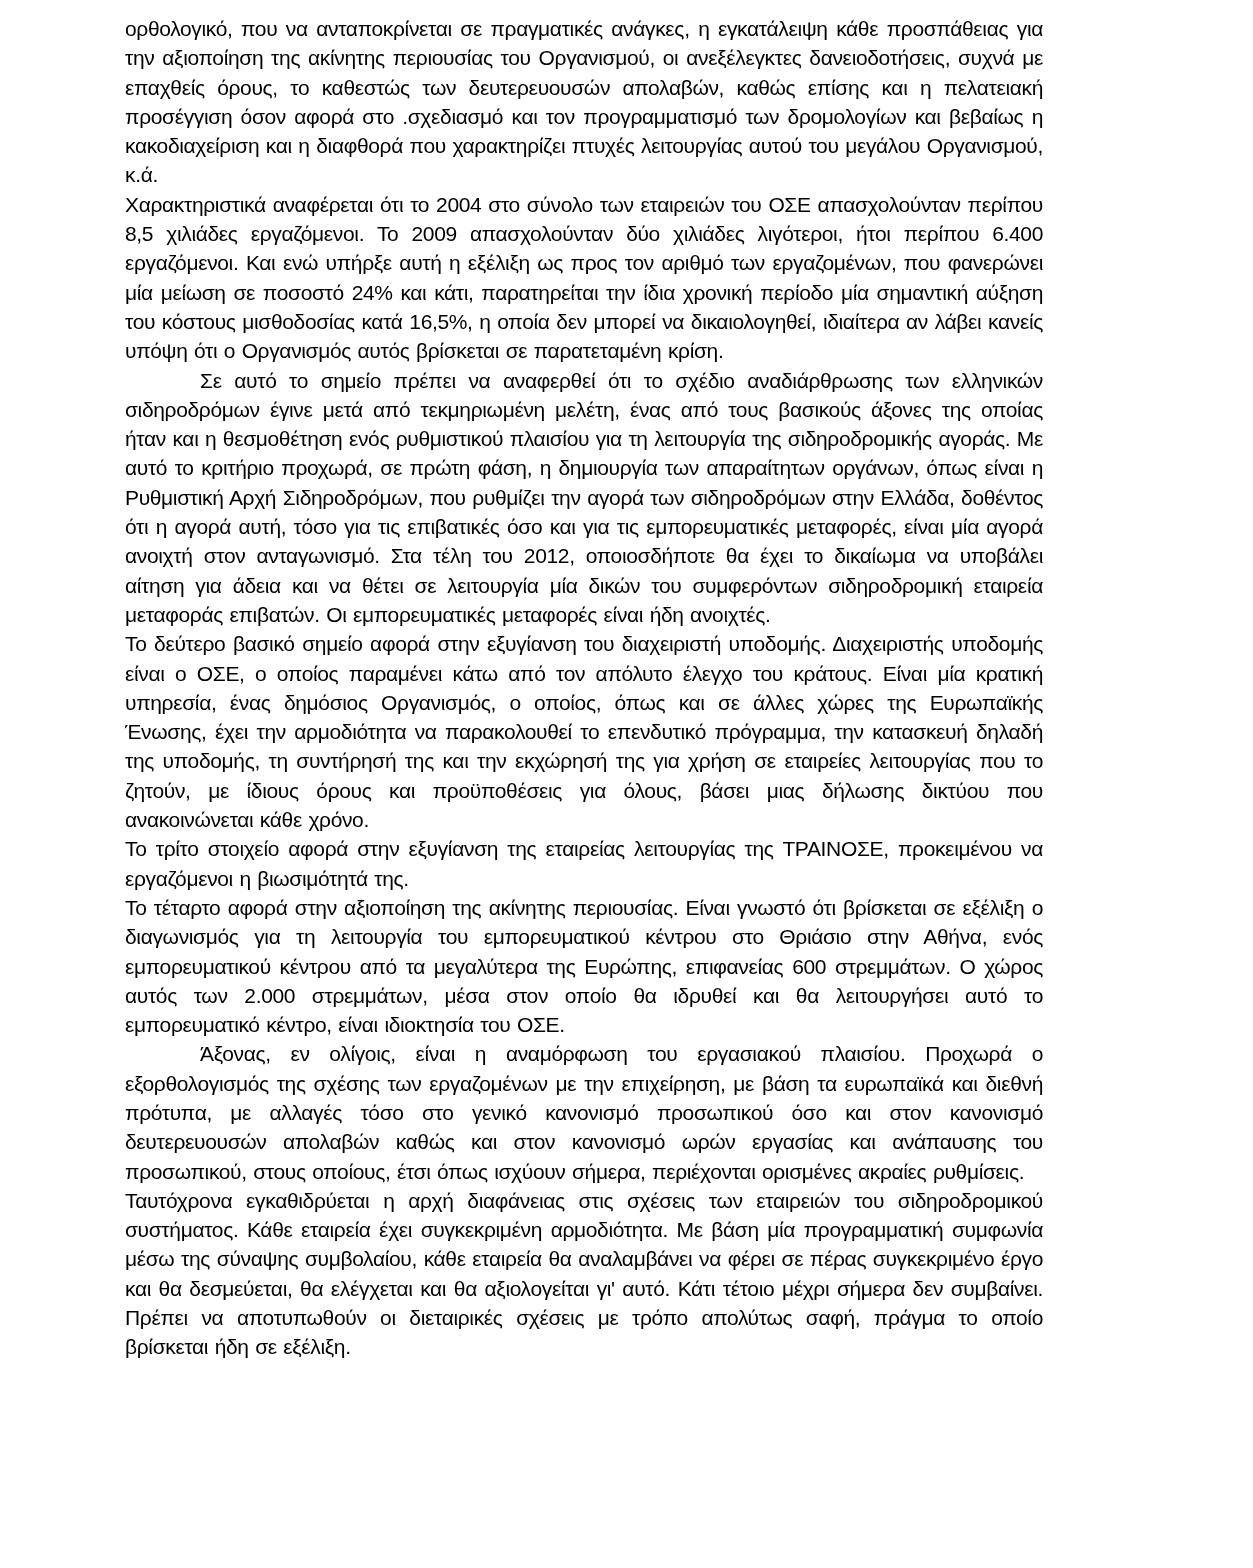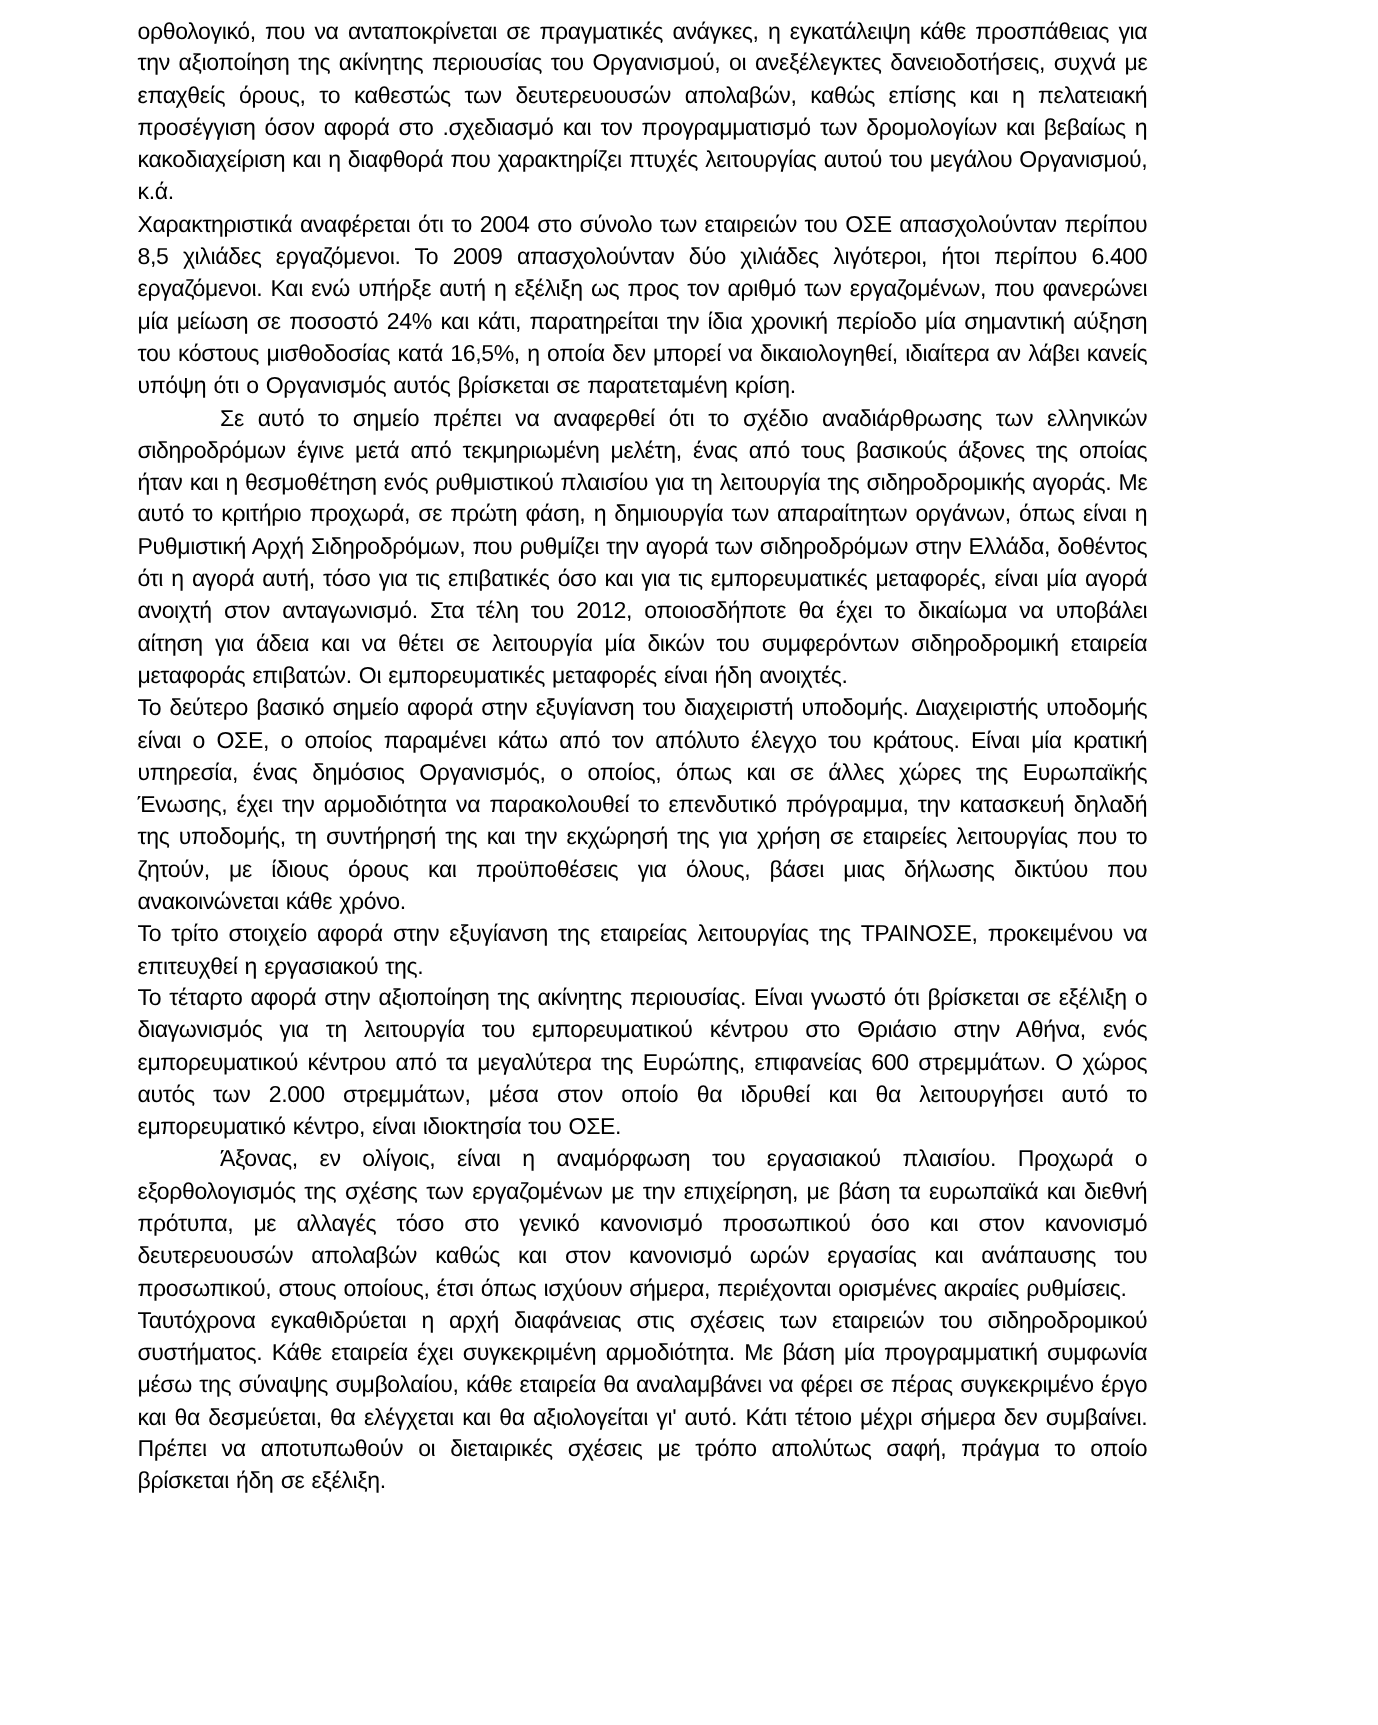--- a/index.html
+++ b/index.html
@@ -38,17 +38,17 @@
     }
   </style>
 </head>
 <body>
 
 <div class="page">
   <p class="para">ορθολογικό, που να ανταποκρίνεται σε πραγματικές ανάγκες, η εγκατάλειψη κάθε προσπάθειας για την αξιοποίηση της ακίνητης περιουσίας του Οργανισμού, οι ανεξέλεγκτες δανειοδοτήσεις, συχνά με επαχθείς όρους, το καθεστώς των δευτερευουσών απολαβών, καθώς επίσης και η πελατειακή προσέγγιση όσον αφορά στο .σχεδιασμό και τον προγραμματισμό των δρομολογίων και βεβαίως η κακοδιαχείριση και η διαφθορά που χαρακτηρίζει πτυχές λειτουργίας αυτού του μεγάλου Οργανισμού, κ.ά.</p>
   <p class="para">Χαρακτηριστικά αναφέρεται ότι το 2004 στο σύνολο των εταιρειών του ΟΣΕ απασχολούνταν περίπου 8,5 χιλιάδες εργαζόμενοι. Το 2009 απασχολούνταν  δύο χιλιάδες λιγότεροι, ήτοι περίπου 6.400 εργαζόμενοι. Και ενώ υπήρξε αυτή η εξέλιξη ως προς τον αριθμό των εργαζομένων, που φανερώνει μία μείωση σε ποσοστό 24% και κάτι, παρατηρείται την ίδια χρονική περίοδο μία σημαντική αύξηση του κόστους μισθοδοσίας κατά 16,5%, η οποία δεν μπορεί να δικαιολογηθεί, ιδιαίτερα αν λάβει κανείς υπόψη ότι ο Οργανισμός αυτός  βρίσκεται σε παρατεταμένη κρίση.</p>
   <p class="para indent">Σε αυτό το σημείο πρέπει να αναφερθεί ότι το σχέδιο αναδιάρθρωσης των ελληνικών σιδηροδρόμων έγινε μετά από τεκμηριωμένη μελέτη, ένας από τους βασικούς άξονες της οποίας ήταν και η θεσμοθέτηση ενός ρυθμιστικού πλαισίου για τη λειτουργία της σιδηροδρομικής αγοράς. Με αυτό το κριτήριο προχωρά, σε πρώτη φάση, η δημιουργία των απαραίτητων οργάνων, όπως είναι η Ρυθμιστική Αρχή Σιδηροδρόμων, που ρυθμίζει την αγορά των σιδηροδρόμων στην Ελλάδα, δοθέντος ότι η αγορά αυτή, τόσο για τις επιβατικές όσο και για τις εμπορευματικές μεταφορές, είναι μία αγορά ανοιχτή στον ανταγωνισμό. Στα τέλη του 2012, οποιοσδήποτε θα έχει το δικαίωμα να υποβάλει αίτηση για άδεια και να θέτει σε λειτουργία μία δικών του συμφερόντων σιδηροδρομική εταιρεία μεταφοράς επιβατών. Οι εμπορευματικές μεταφορές είναι ήδη ανοιχτές.</p>
   <p class="para">Το δεύτερο βασικό σημείο αφορά στην εξυγίανση του διαχειριστή υποδομής. Διαχειριστής υποδομής είναι ο ΟΣΕ, ο οποίος παραμένει κάτω από τον απόλυτο έλεγχο του κράτους. Είναι μία κρατική υπηρεσία, ένας δημόσιος Οργανισμός, ο οποίος, όπως και σε άλλες χώρες της Ευρωπαϊκής Ένωσης, έχει την αρμοδιότητα να παρακολουθεί το επενδυτικό πρόγραμμα, την κατασκευή δηλαδή της υποδομής, τη συντήρησή της και την εκχώρησή της για χρήση σε εταιρείες λειτουργίας που το ζητούν, με ίδιους όρους και προϋποθέσεις για όλους, βάσει μιας δήλωσης δικτύου που ανακοινώνεται κάθε χρόνο.</p>
-  <p class="para">Το τρίτο στοιχείο αφορά στην εξυγίανση της εταιρείας λειτουργίας της ΤΡΑΙΝΟΣΕ, προκειμένου να επιτευχθεί  η εργασιακού της.</p>
+  <p class="para">Το τρίτο στοιχείο αφορά στην εξυγίανση της εταιρείας λειτουργίας της ΤΡΑΙΝΟΣΕ, προκειμένου να εργαζόμενοι  η βιωσιμότητά της.</p>
   <p class="para">Το τέταρτο αφορά στην αξιοποίηση της ακίνητης περιουσίας. Είναι γνωστό ότι βρίσκεται σε εξέλιξη ο διαγωνισμός για τη λειτουργία του εμπορευματικού κέντρου στο Θριάσιο στην Αθήνα, ενός εμπορευματικού κέντρου από τα μεγαλύτερα της Ευρώπης, επιφανείας 600 στρεμμάτων. Ο χώρος αυτός των 2.000 στρεμμάτων, μέσα στον οποίο θα ιδρυθεί και θα λειτουργήσει αυτό το εμπορευματικό κέντρο, είναι ιδιοκτησία του ΟΣΕ.</p>
   <p class="para indent">Άξονας, εν ολίγοις, είναι η αναμόρφωση του εργασιακού πλαισίου. Προχωρά ο εξορθολογισμός της σχέσης των εργαζομένων με την επιχείρηση, με βάση τα ευρωπαϊκά και διεθνή πρότυπα, με αλλαγές τόσο στο γενικό κανονισμό προσωπικού όσο και στον κανονισμό δευτερευουσών απολαβών καθώς και στον κανονισμό ωρών εργασίας και ανάπαυσης του προσωπικού, στους οποίους, έτσι όπως ισχύουν σήμερα, περιέχονται ορισμένες ακραίες ρυθμίσεις.</p>
   <p class="para">Ταυτόχρονα εγκαθιδρύεται η αρχή διαφάνειας στις σχέσεις των εταιρειών του σιδηροδρομικού συστήματος. Κάθε εταιρεία έχει συγκεκριμένη αρμοδιότητα. Με βάση μία προγραμματική συμφωνία μέσω της σύναψης συμβολαίου, κάθε εταιρεία θα αναλαμβάνει να φέρει σε πέρας συγκεκριμένο έργο και θα δεσμεύεται, θα ελέγχεται και θα αξιολογείται γι' αυτό. Κάτι τέτοιο μέχρι σήμερα δεν συμβαίνει. Πρέπει να αποτυπωθούν οι διεταιρικές σχέσεις με τρόπο απολύτως σαφή, πράγμα το οποίο  βρίσκεται ήδη σε εξέλιξη.</p>
 </div>
 
 </body></html>

